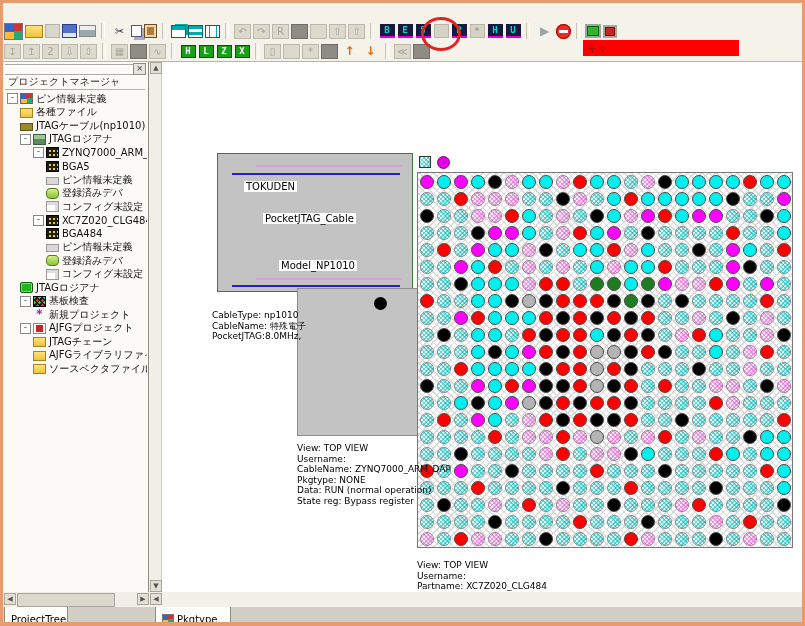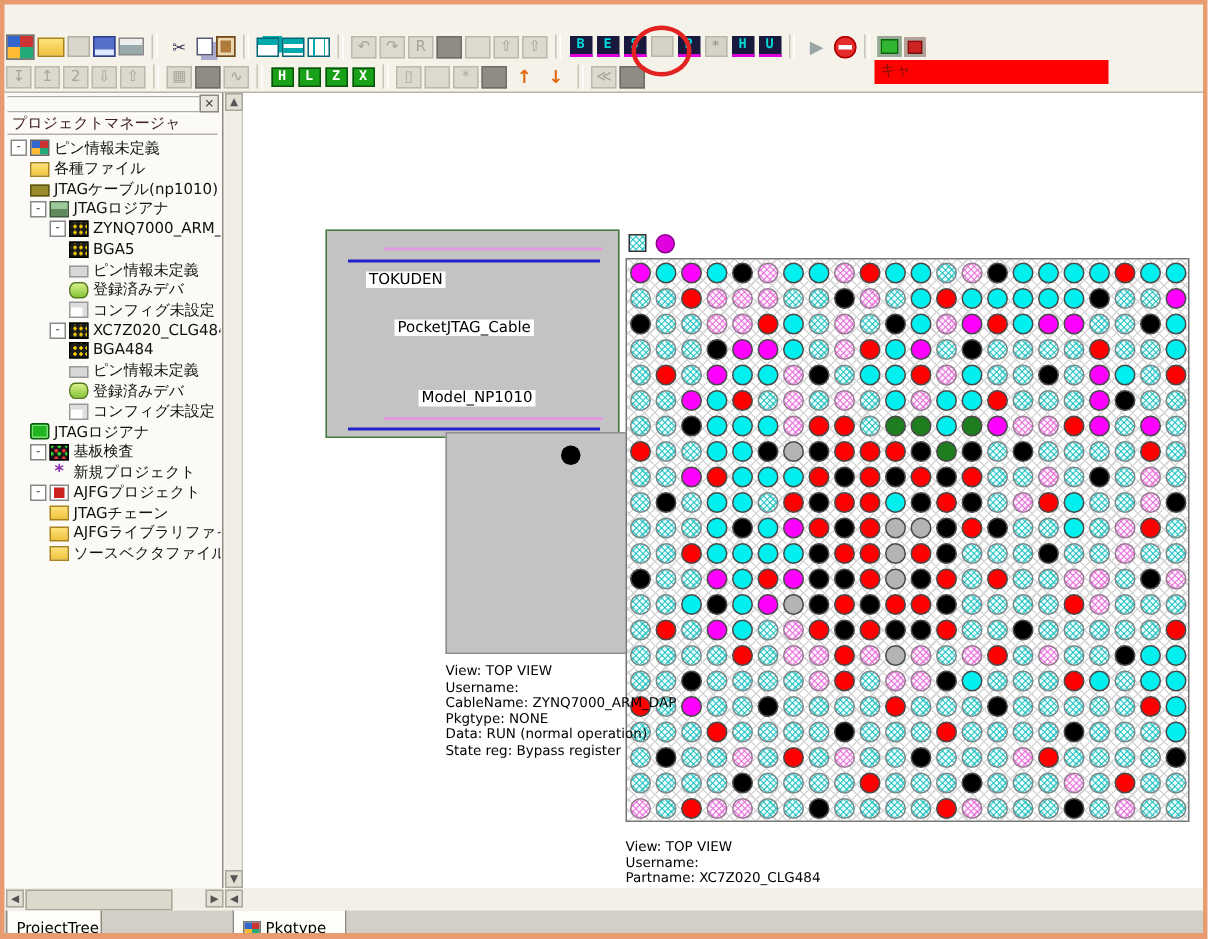--- a/index.html
+++ b/index.html
@@ -288,20 +288,25 @@
     <div class="cablebox">
       <div class="cline" style="left:38px;top:11px;width:146px;background:#e09ae0"></div>
       <div class="cline" style="left:14px;top:19px;width:168px;background:#2222cc"></div>
       <div class="clabel" style="left:26px;top:27px">TOKUDEN</div>
       <div class="clabel" style="left:45px;top:59px">PocketJTAG_Cable</div>
       <div class="clabel" style="left:61px;top:106px">Model_NP1010</div>
       <div class="cline" style="left:38px;top:124px;width:146px;background:#e09ae0"></div>
       <div class="cline" style="left:14px;top:131px;width:168px;background:#2222cc"></div>
     </div>
 
+    <div class="infoblock" style="left:50px;top:248px" id="cableinfo">
+          <div>CableType: np1010</div>
+          <div>CableName: 特殊電子</div>
+          <div>PocketJTAG:8.0MHz,</div>
+        </div>
 
     <div class="chipbox">
       <div class="chipdot"></div>
     </div>
 
     <div class="marker-sq"></div>
     <div class="marker-ci"></div>
     <div class="bga" id="bga">
           <div class="ball b-M" style="left: 2px; top: 2px;"></div>
           <div class="ball b-C" style="left: 19px; top: 2px;"></div>

